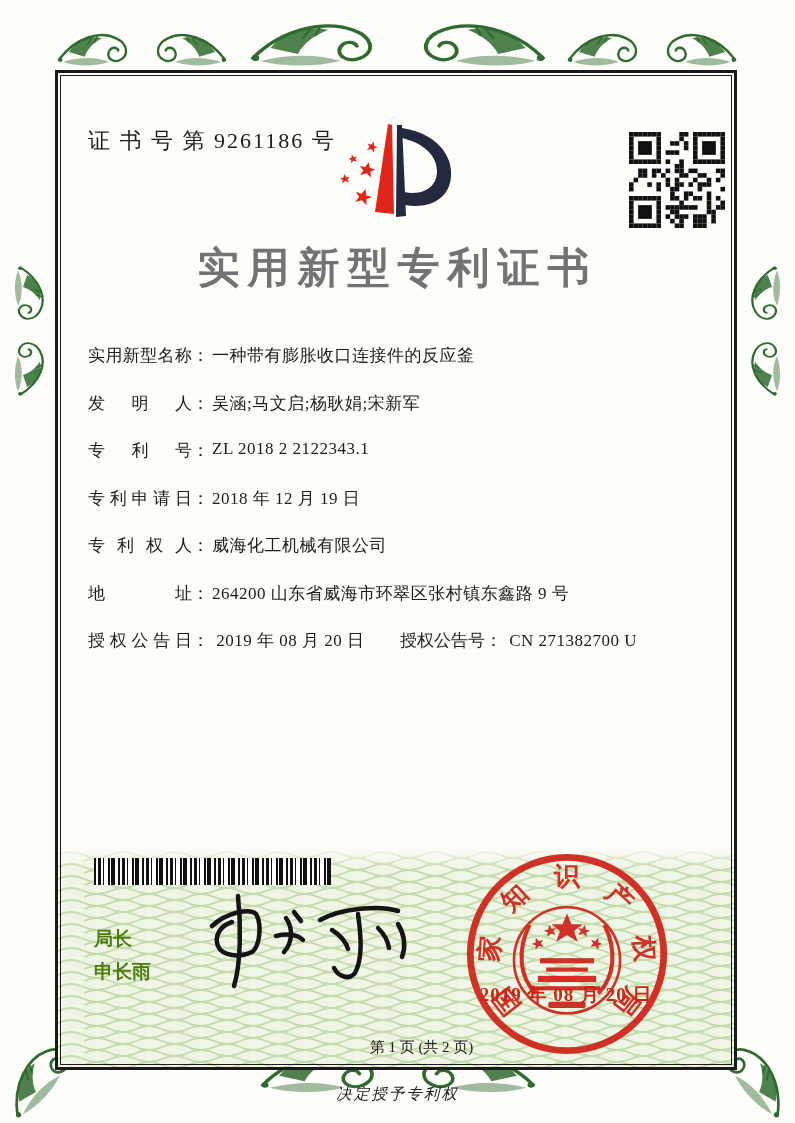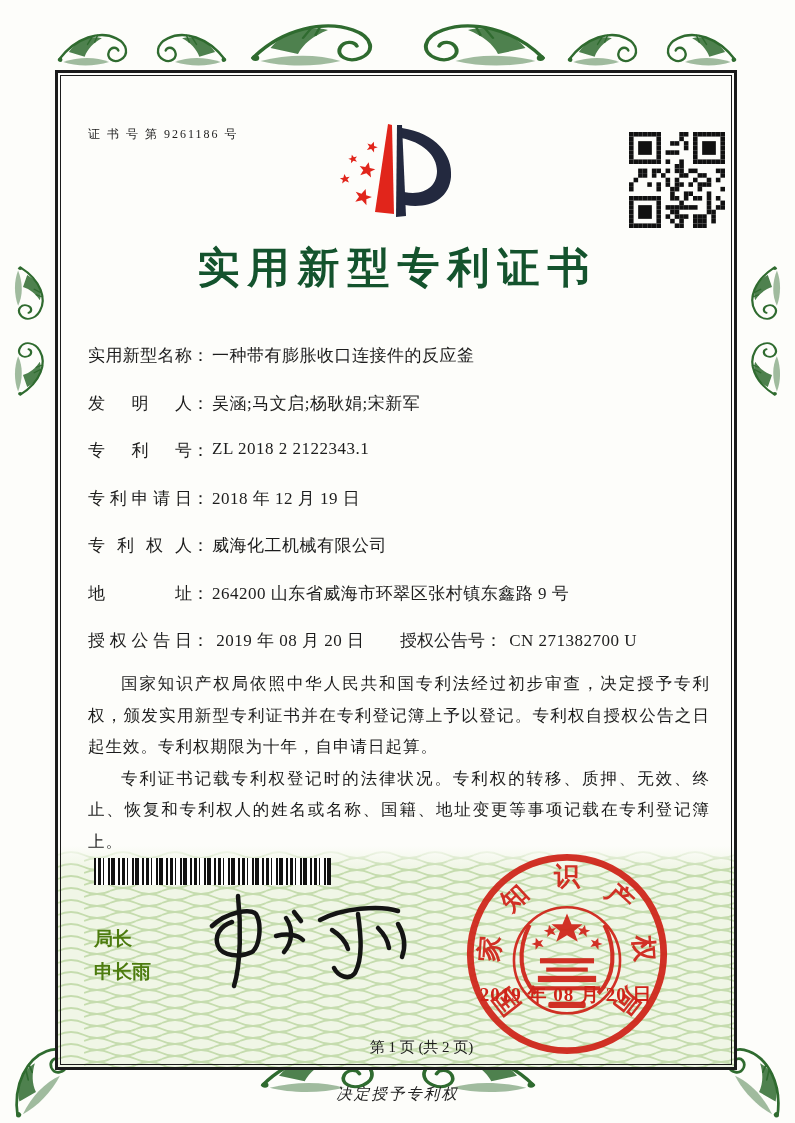--- a/index.html
+++ b/index.html
@@ -14,26 +14,26 @@
     border:3px solid #1b1b1b;box-sizing:border-box;
   }
   .frame::before{
     content:"";position:absolute;inset:2px;border:1px solid #1b1b1b;
   }
   
   .orn{position:absolute;color:#2f6b2f;}
   
   .waves{position:absolute;left:58px;top:846px;}
   
-  .cert-no{position:absolute;left:88px;top:126px;font-size:12px;letter-spacing:2px;}
+  .cert-no{position:absolute;left:88px;top:126px;font-size:22px;letter-spacing:2px;}
   .logo{position:absolute;left:330px;top:116px;}
   .qr{position:absolute;left:629px;top:132px;}
   .doc-title{
     position:absolute;left:0;top:240px;width:100%;text-align:center;
-    font-size:42px;font-weight:700;letter-spacing:8px;color:#14532d;
+    font-size:42px;font-weight:700;letter-spacing:8px;color:#737373;
   }
   
   .fields{position:absolute;left:88px;top:344px;width:624px;font-size:17px;}
   .field-row{height:47.5px;display:flex;align-items:flex-start;}
   .field-label{
     display:inline-block;width:104px;
     text-align:justify;text-align-last:justify;
   }
   .colon{display:inline-block;width:20px;}
   .field-value{letter-spacing:0.5px;}
@@ -370,24 +370,20 @@
         <span class="field-label">授权公告日</span><span class="colon">：</span>
         <span class="field-value">2019 年 08 月 20 日</span>
       </div>
       <div class="grant-right">
         <span>授权公告号</span><span class="colon">：</span>
         <span class="field-value">CN 271382700 U</span>
       </div>
     </div>
   </div>
 
-  <div class="body-text">
-    <p>国家知识产权局依照中华人民共和国专利法经过初步审查，决定授予专利权，颁发实用新型专利证书并在专利登记簿上予以登记。专利权自授权公告之日起生效。专利权期限为十年，自申请日起算。</p>
-    <p>专利证书记载专利权登记时的法律状况。专利权的转移、质押、无效、终止、恢复和专利权人的姓名或名称、国籍、地址变更等事项记载在专利登记簿上。</p>
-  </div>
 
   <div class="barcode"></div>
 
   <div class="signer">
     <div>局长</div>
     <div>申长雨</div>
   </div>
 
   <svg class="signature" width="240" height="110" viewBox="0 0 240 110" fill="none" stroke="#141414" stroke-width="4.5" stroke-linecap="round">
     <path d="M30,42 C45,28 68,24 74,30 C80,40 78,62 70,68 C58,74 40,72 36,62 C32,52 38,42 50,38"></path>

